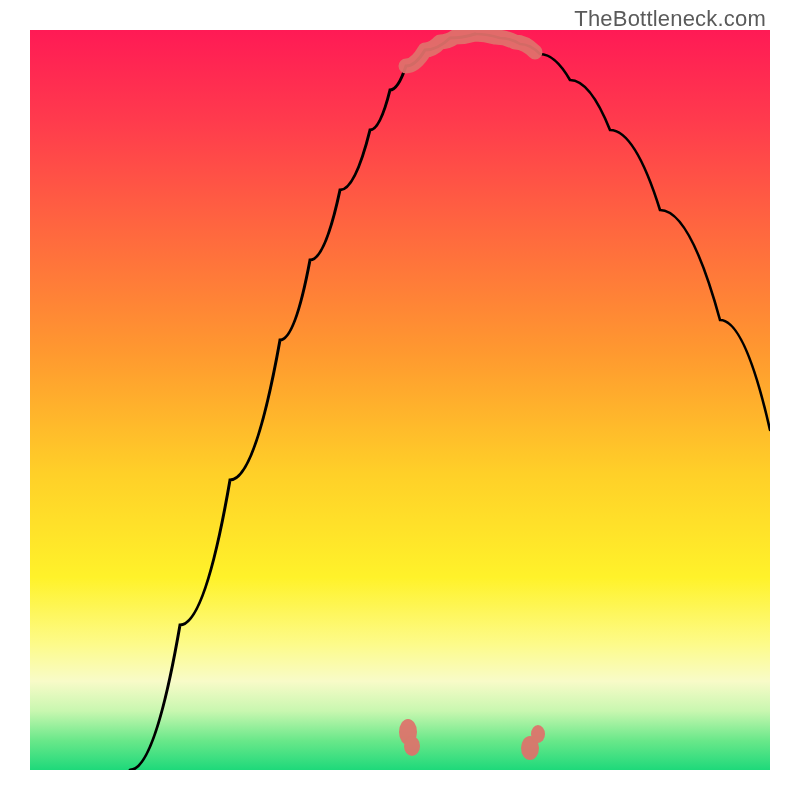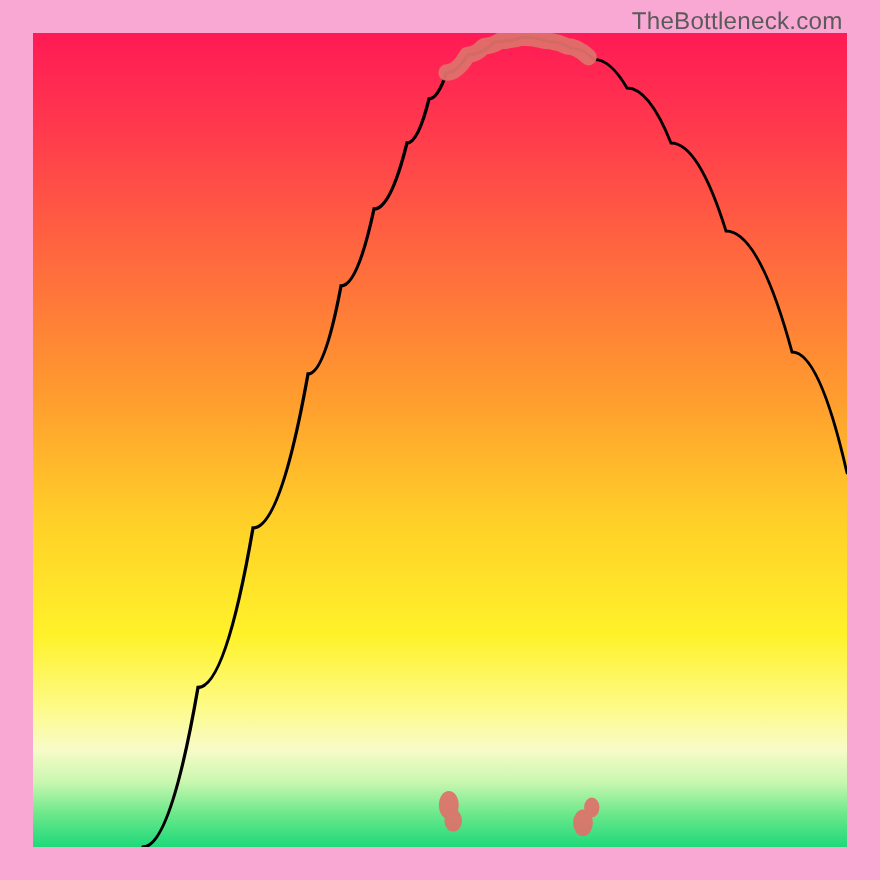--- a/index.html
+++ b/index.html
@@ -8,21 +8,21 @@
     width: 800px;
     height: 800px;
     background: #000;
     overflow: hidden;
     font-family: Arial, Helvetica, sans-serif;
   }
   .frame {
     position: relative;
     width: 800px;
     height: 800px;
-    background: #f9a8d4;
+    background: #ffffff;
   }
   .plot {
     position: absolute;
     left: 30px;
     top: 30px;
     width: 740px;
     height: 740px;
     overflow: hidden;
   }
   .gradient {

